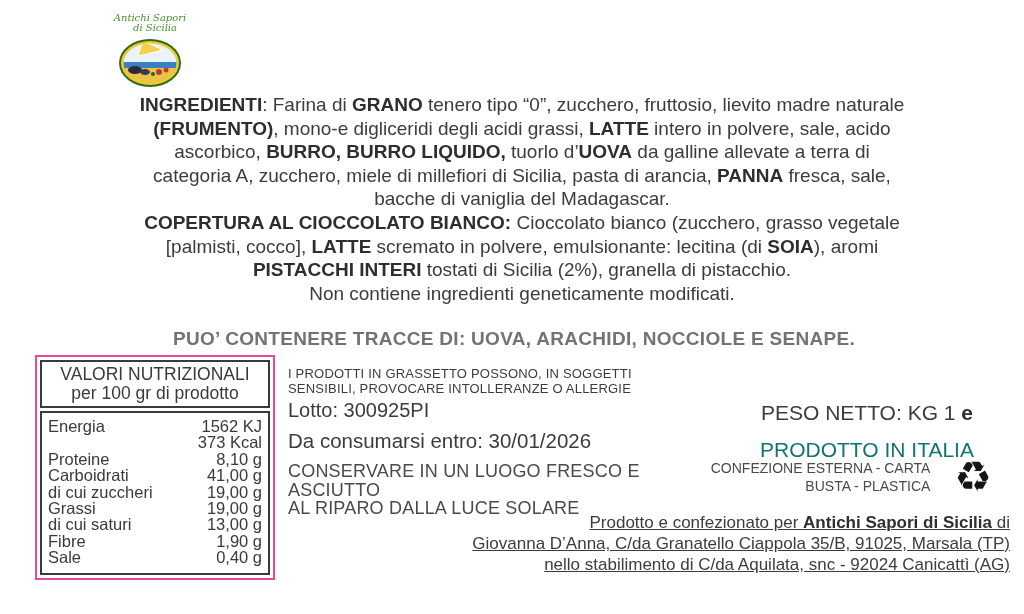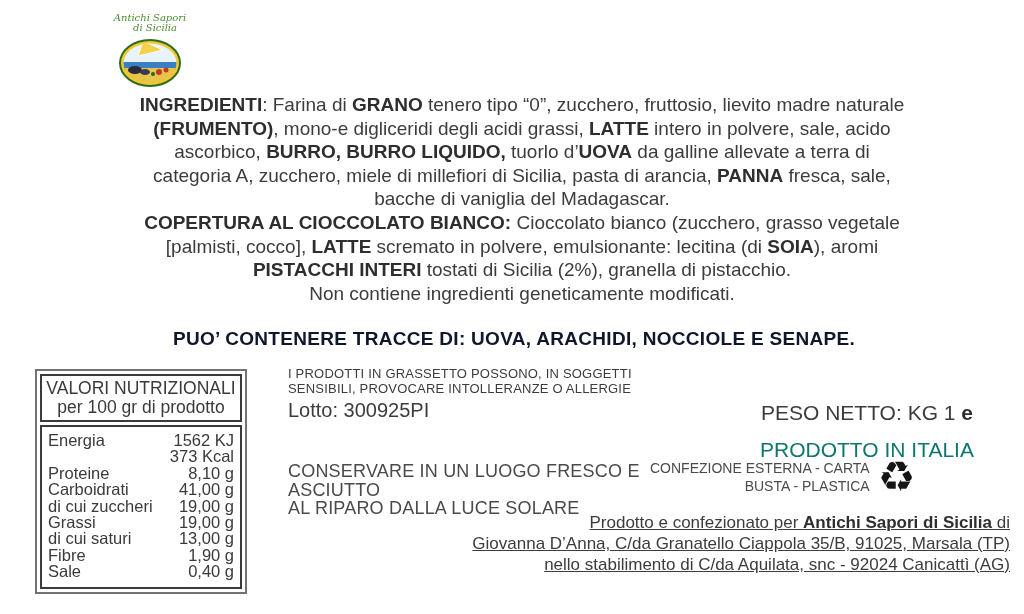--- a/index.html
+++ b/index.html
@@ -19,27 +19,27 @@
 
   
   .ingredients{
     position:absolute;left:30px;right:10px;top:93px;text-align:center;
     font-size:19px;line-height:23.6px;color:#3c3c3c;
   }
   .ing-line{white-space:nowrap;}
 
   .allergen{
     position:absolute;left:4px;right:0;top:328px;text-align:center;
-    font-size:19px;font-weight:bold;color:#0f172a;letter-spacing:.3px;
+    font-size:19px;font-weight:bold;color:#737373;letter-spacing:.3px;
   }
 
   
   .ntable{
-    position:absolute;left:35px;top:369px;width:212px;
-    border:2px solid #737373;padding:3px;box-sizing:border-box;background:#fff;
+    position:absolute;left:35px;top:355px;width:240px;
+    border:2px solid #ec4899;padding:3px;box-sizing:border-box;background:#fff;
   }
   .nheader{
     border:2px solid #3a3a3a;text-align:center;
     font-size:17.5px;line-height:19px;padding:3px 2px;color:#3a3a3a;
   }
   .nbody{border:2px solid #3a3a3a;margin-top:3px;padding:5px 6px 7px;}
   .nrow{display:flex;justify-content:space-between;font-size:16.5px;line-height:16.4px;color:#3a3a3a;}
   .nlabel{text-align:left;}
   .nvalue{text-align:right;}
 
@@ -54,21 +54,21 @@
     position:absolute;left:288px;top:462px;width:400px;
     font-size:18px;line-height:18.5px;color:#4a4a4a;letter-spacing:.2px;
   }
 
   
   .weight-block{position:absolute;left:724px;top:381px;width:286px;text-align:center;margin-top:20px;}
   .net-weight{font-size:21px;color:#3c3c3c;margin-bottom:13px;}
   .origin{font-size:21px;color:#0f766e;}
   .packaging{
     position:absolute;left:650px;top:456px;width:342px;
-    display:flex;align-items:center;justify-content:flex-start;gap:8px;
+    display:flex;align-items:center;justify-content:flex-end;gap:24px;
   }
   .packaging-text{font-size:14px;line-height:18px;text-align:right;color:#4a4a4a;}
   .recycle{font-size:42px;line-height:42px;color:#151515;font-family:"DejaVu Sans",sans-serif;}
 
   
   .producer{
     position:absolute;left:290px;right:14px;top:512px;text-align:right;
     font-size:17px;line-height:21px;color:#3c3c3c;text-decoration:underline;
   }
   .producer .ing-line{white-space:nowrap;}
@@ -157,20 +157,21 @@
           <span class="nvalue">0,40 g</span>
         </div>
       </div>
   </div>
 
   <div class="bold-note">
     <div>I PRODOTTI IN GRASSETTO POSSONO, IN SOGGETTI</div>
     <div>SENSIBILI, PROVOCARE INTOLLERANZE O ALLERGIE</div>
   </div>
   <div class="lot">Lotto: 300925PI</div>
+  <div class="best-before">Da consumarsi entro: 30/01/2026</div>
   <div class="storage">
     <div>CONSERVARE IN UN LUOGO FRESCO E ASCIUTTO</div>
     <div>AL RIPARO DALLA LUCE SOLARE</div>
   </div>
 
   <div class="weight-block">
     <div class="net-weight">PESO NETTO: KG 1 <b>e</b></div>
     <div class="origin">PRODOTTO IN ITALIA</div>
   </div>
   <div class="packaging">

